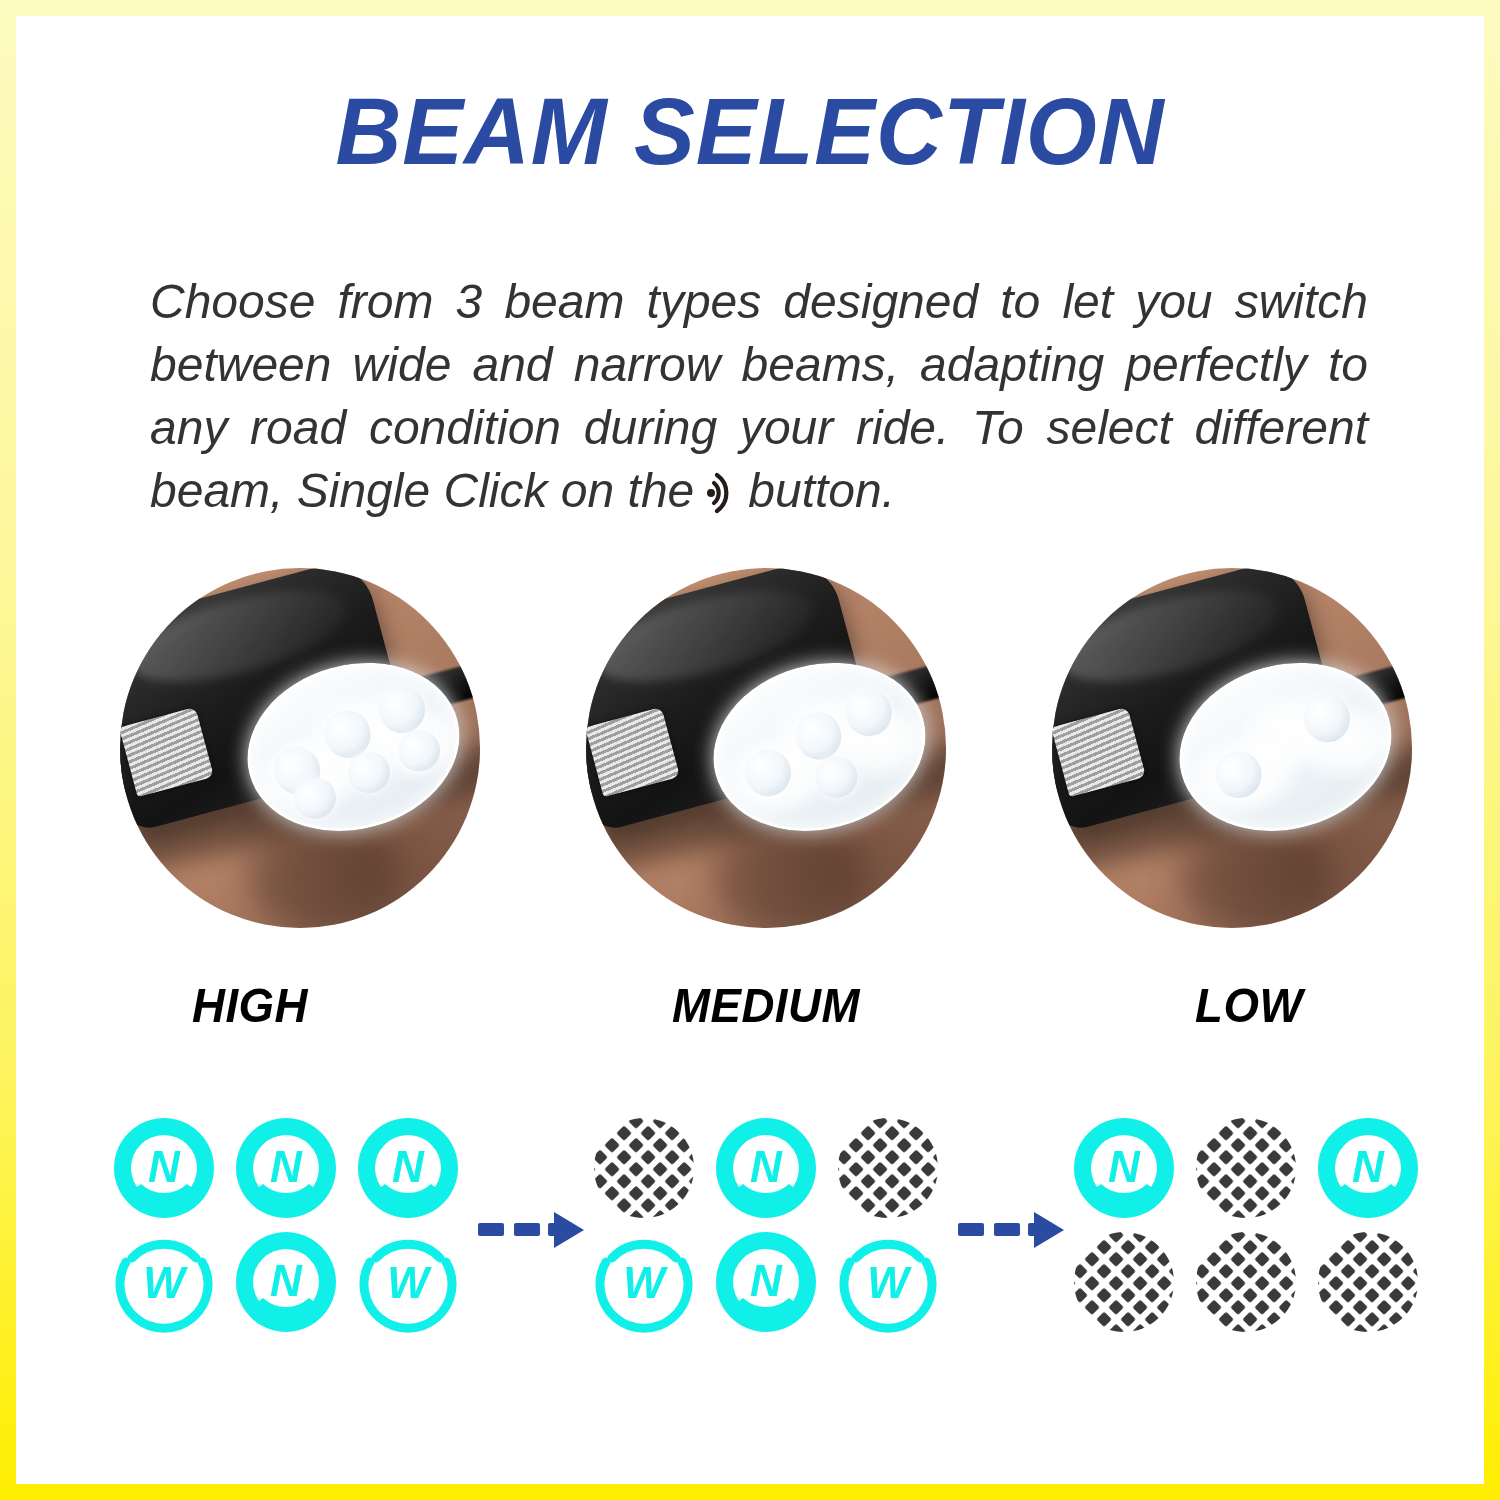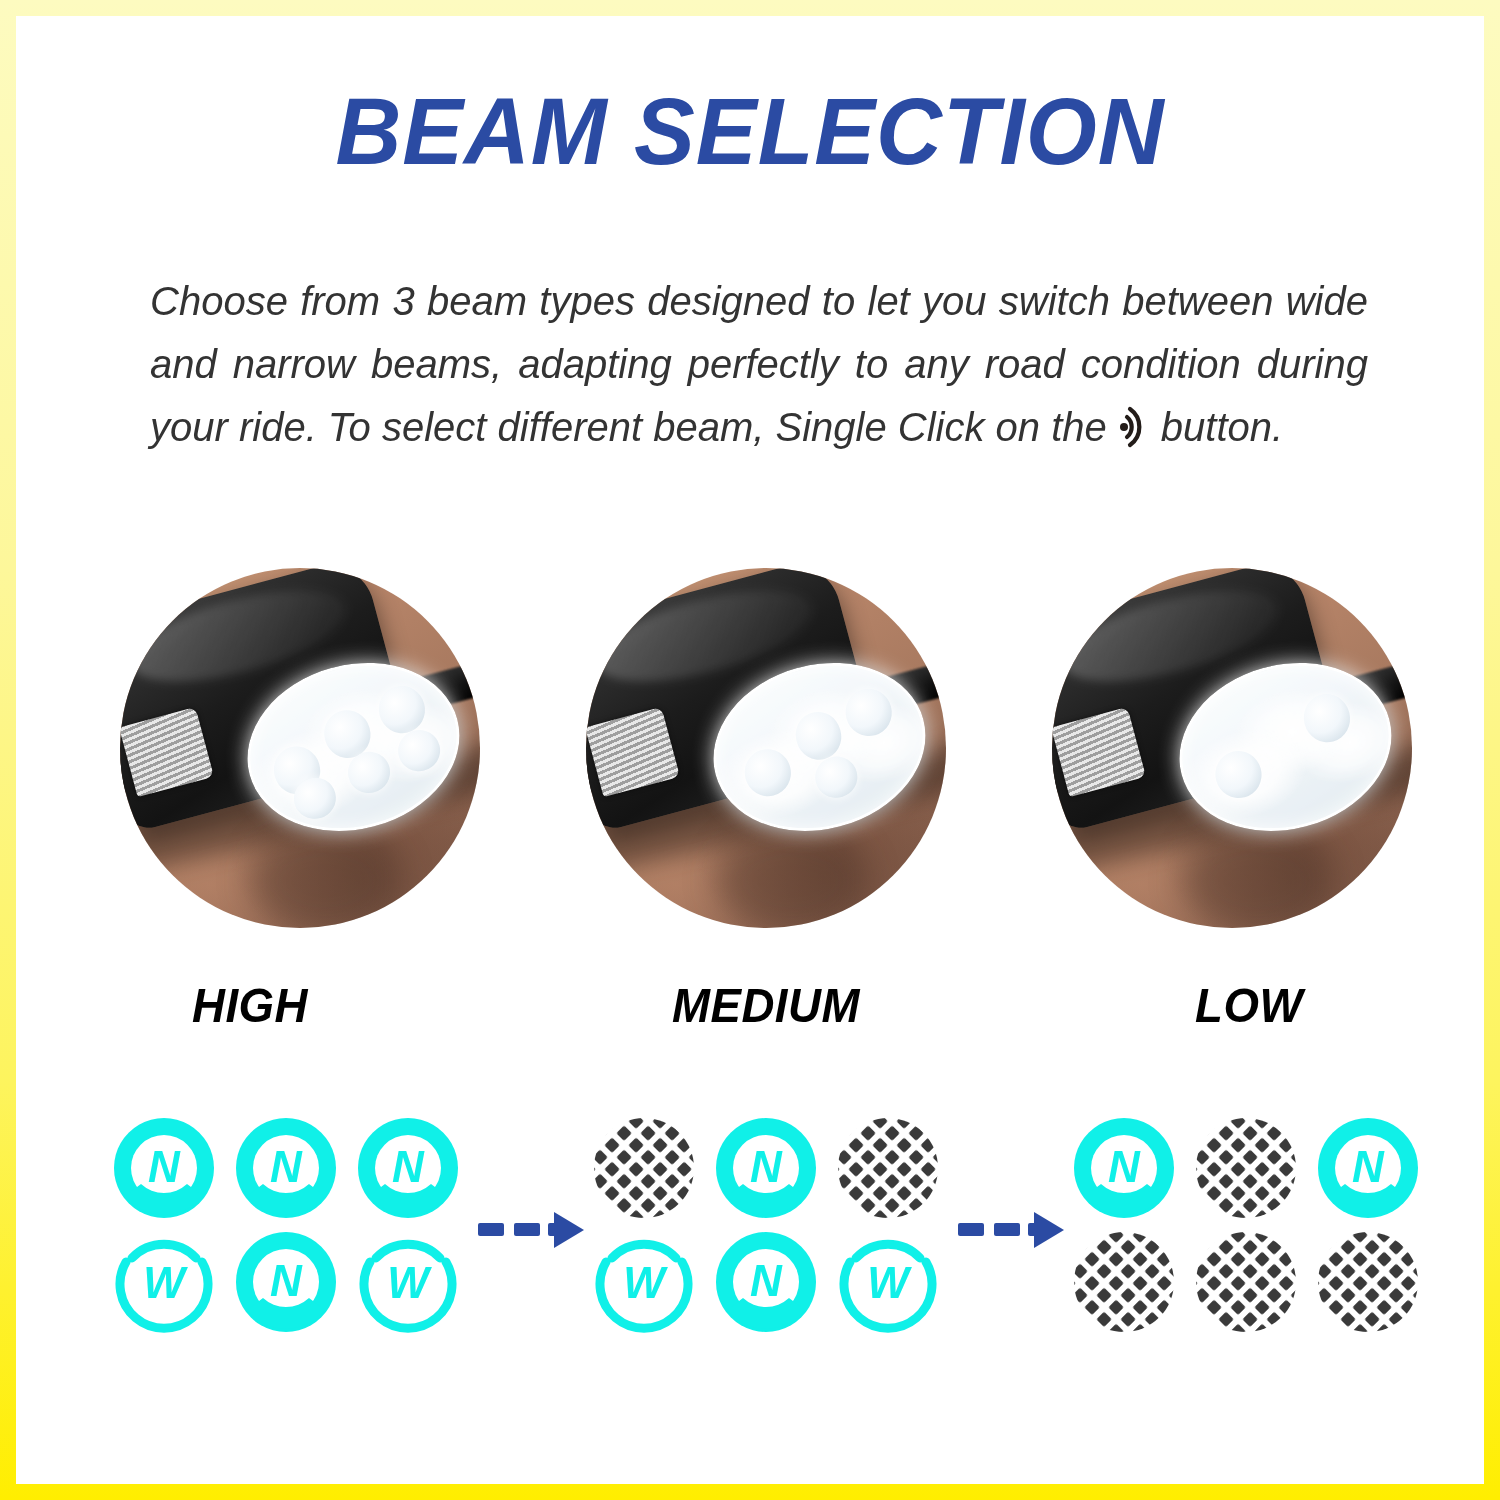--- a/index.html
+++ b/index.html
@@ -48,21 +48,21 @@
     transform: scaleX(0.96);
   }
 
   
   .desc {
     position: absolute;
     left: 134px;
     width: 1218px;
     top: 254px;
     font-family: "Liberation Sans Narrow", "Liberation Sans", sans-serif;
-    font-size: 40px;
+    font-size: 48px;
     line-height: 63px;
     color: #333333;
     text-align: justify;
     text-justify: inter-word;
     font-weight: 400;
   }
   .desc .tail { display: inline; }
   .beam-glyph {
     display: inline-block;
     width: 44px;

